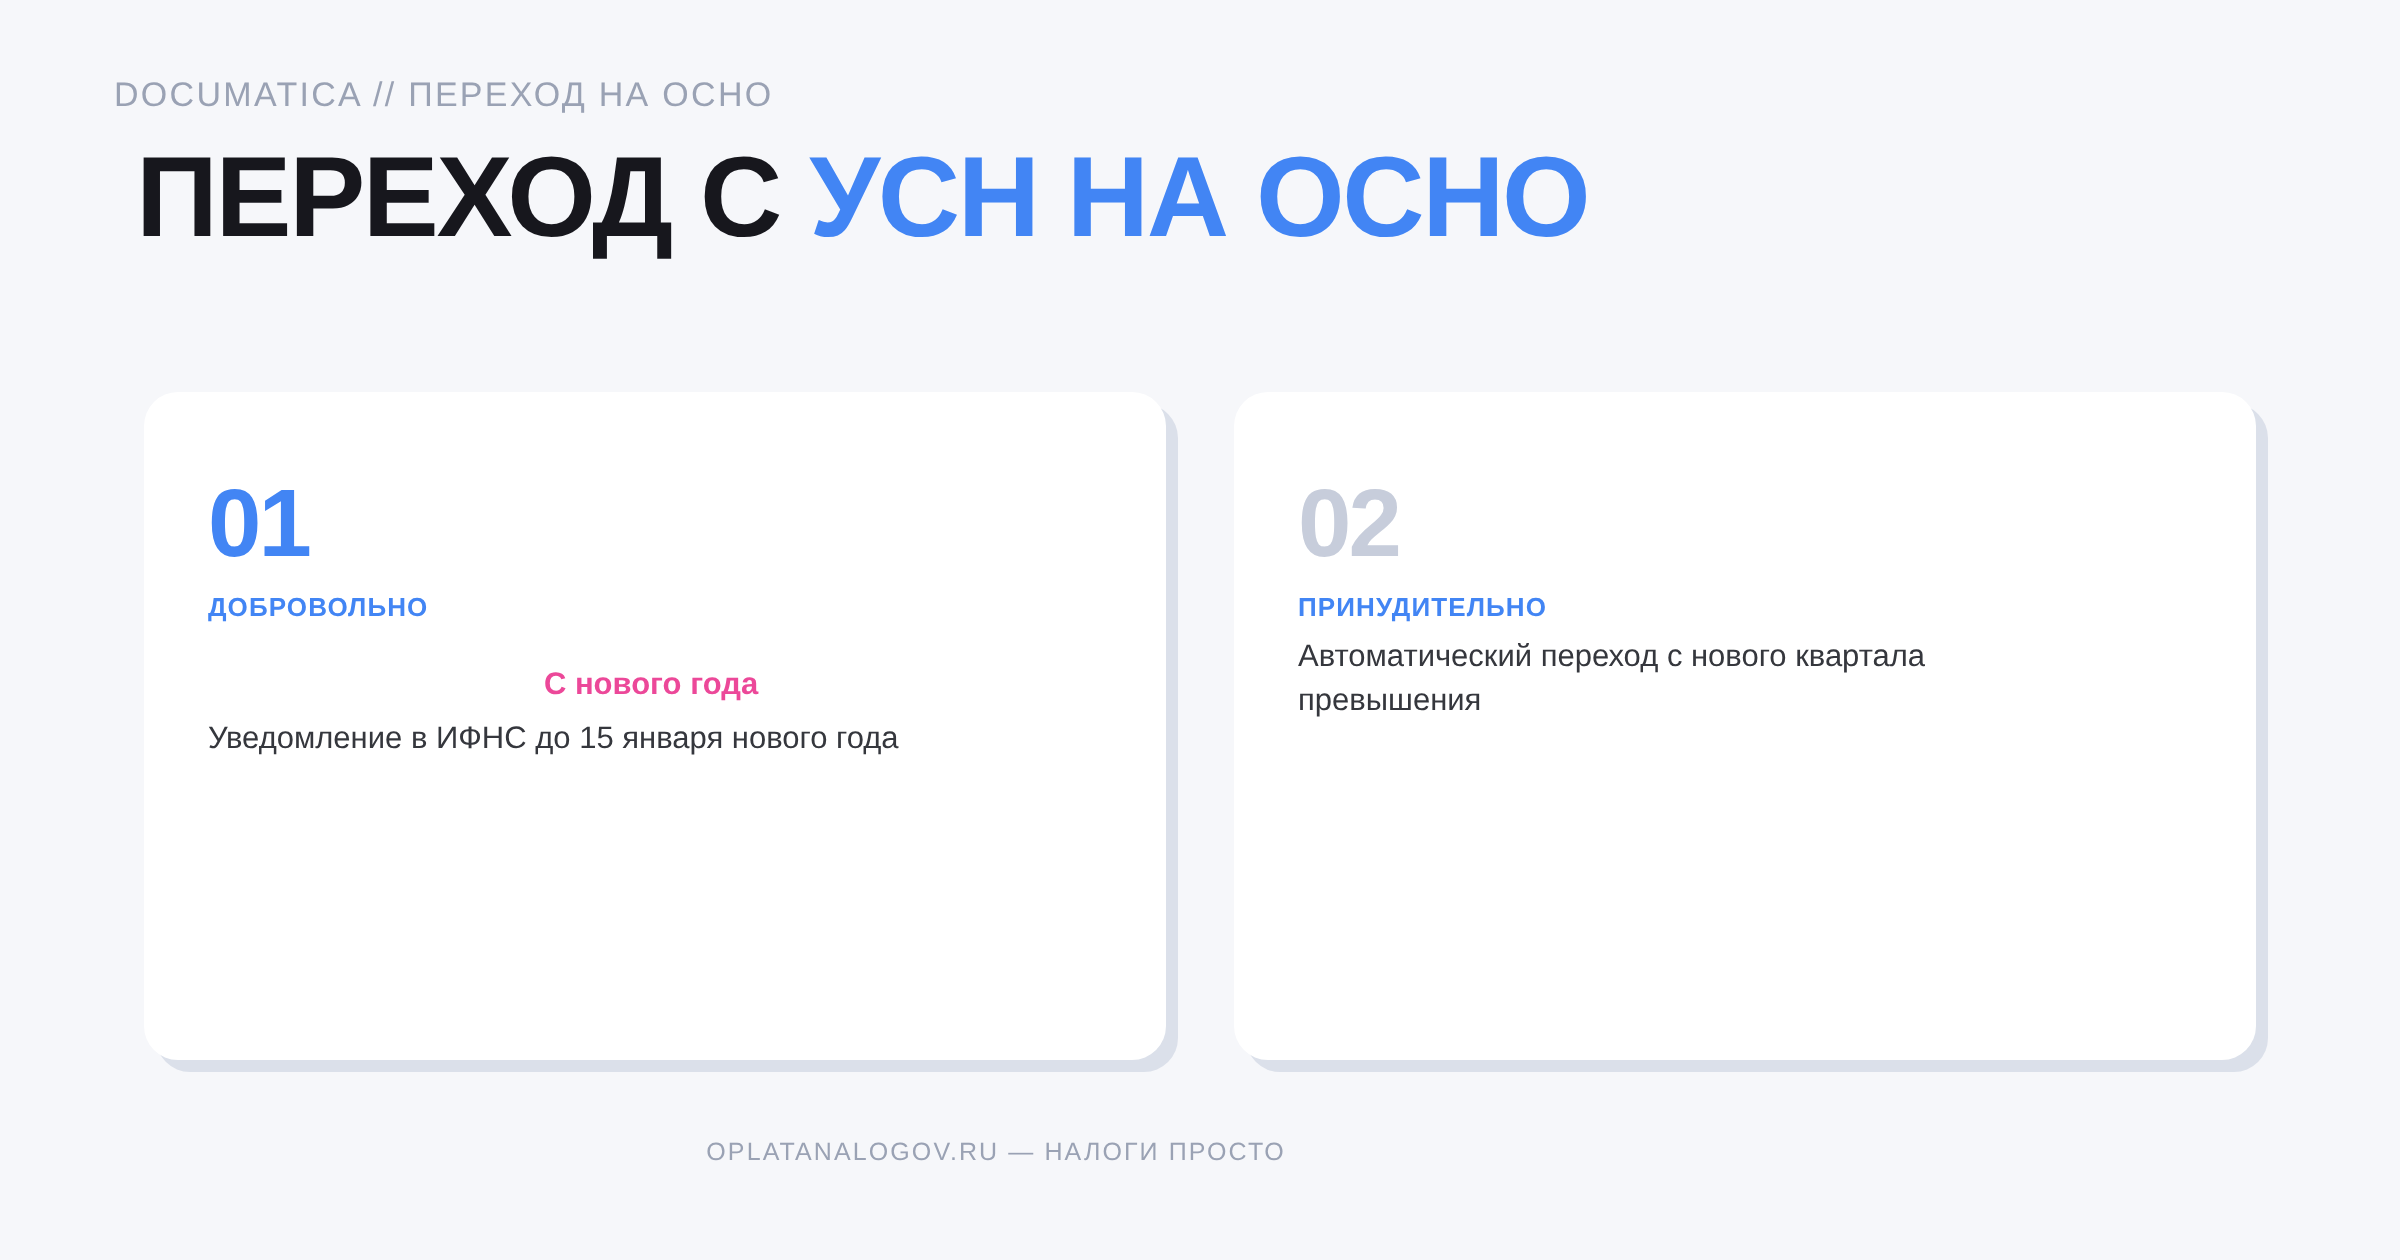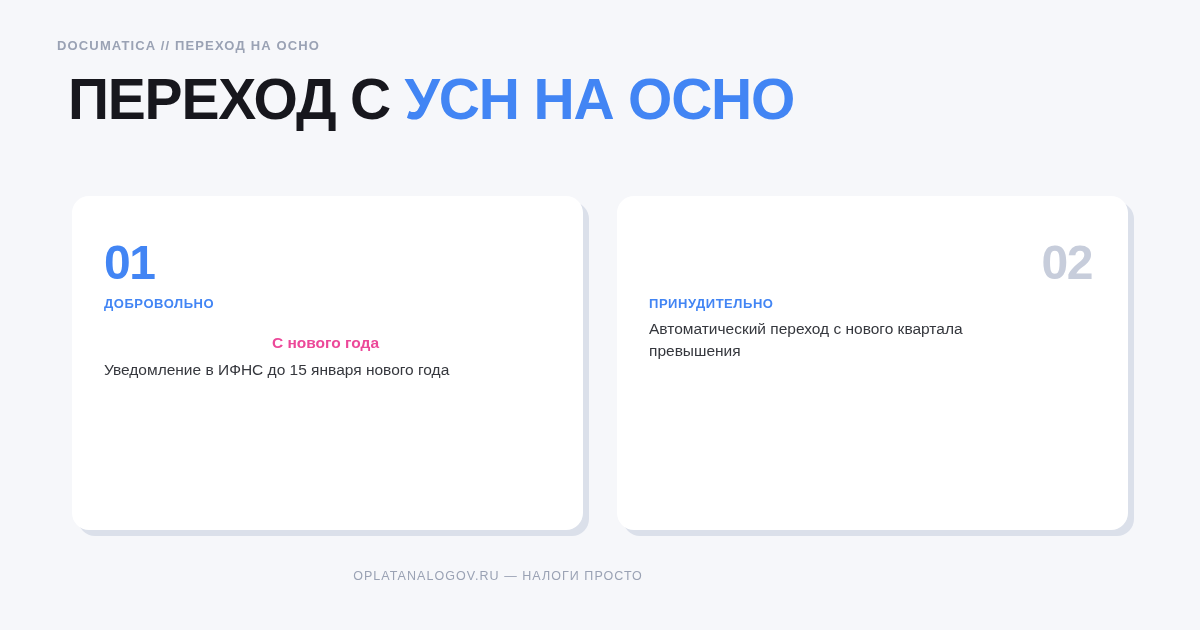--- a/index.html
+++ b/index.html
@@ -21,22 +21,22 @@
     width: 1200px;
     height: 630px;
     position: relative;
   }
 
   
   .breadcrumb {
     position: absolute;
     left: 57px;
     top: 38px;
-    font-size: 13px;
-    font-weight: 700;
+    font-size: 17px;
+    font-weight: 400;
     letter-spacing: 1.15px;
     color: #9aa2b4;
     text-transform: uppercase;
     white-space: nowrap;
   }
 
   
   .title {
     position: absolute;
     left: 68px;
@@ -70,21 +70,21 @@
     padding: 42px 36px 36px 32px;
   }
 
   .card-number {
     font-size: 48px;
     line-height: 50px;
     font-weight: 700;
     letter-spacing: -1.5px;
     color: #4285f4;
   }
-  .card.muted .card-number { color: #c7cddb; text-align: right; }
+  .card.muted .card-number { color: #c7cddb; }
 
   .card-label {
     margin-top: 8px;
     font-size: 13px;
     line-height: 16px;
     font-weight: 700;
     letter-spacing: 0.55px;
     color: #4285f4;
     text-transform: uppercase;
   }

